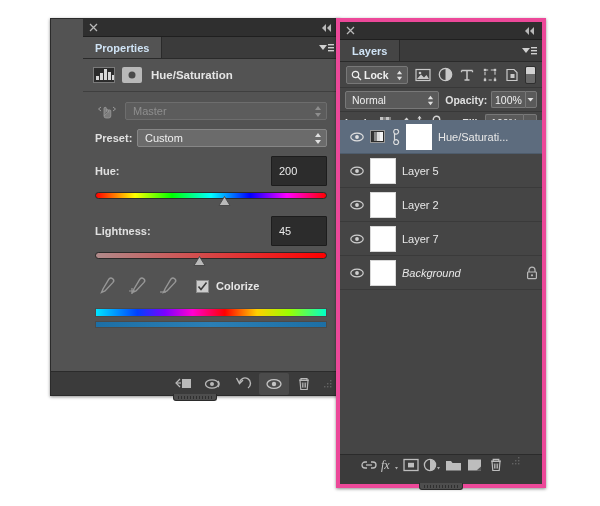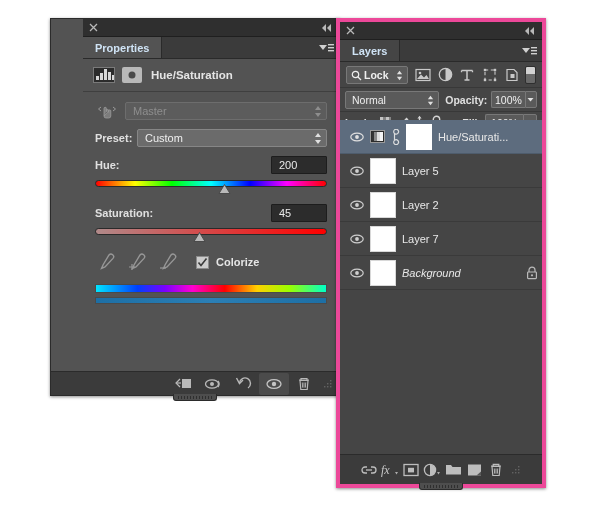--- a/index.html
+++ b/index.html
@@ -84,21 +84,21 @@
   .spin {
     position:absolute; right:4px; top:2px; width:8px; height:13px;
   }
 
   .hand-icon { width:24px; margin-right:6px; display:flex; justify-content:center; }
 
   .slider-block { margin-bottom:2px; }
   .slider-head { display:flex; align-items:center; justify-content:space-between; margin-bottom:4px; }
   .slider-label { font-weight:bold; color:#e0e0e0; font-size:11px; }
   .value-box {
-    width:56px; height:18px; background:#2c2c2c; border:1px solid #1d1d1d;
+    width:56px; height:30px; background:#2c2c2c; border:1px solid #1d1d1d;
     border-radius:1px; color:#e9e9e9; font-size:11px;
     display:flex; align-items:center; padding-left:7px;
   }
   .track-wrap { position:relative; height:16px; margin-bottom:10px; }
   .track {
     position:absolute; left:0; right:0; top:2px; height:7px;
     border-radius:4px; border:1px solid #2a2a2a;
   }
   .track-hue {
     background:linear-gradient(to right,
@@ -255,21 +255,21 @@
   .th-dark {
     width:100%; height:100%;
     background:
       repeating-linear-gradient(to right, #0d0d0d 0 1px, #151515 1px 2px, #090909 2px 4px),
       linear-gradient(to bottom,#1a1a1a,#050505);
   }
 
   .lay-footer {
     position:absolute; left:0; right:0; bottom:0; height:30px;
     background:#3b3b3b; border-top:1px solid #2b2b2b;
-    display:flex; align-items:center; justify-content:space-around; padding:0 18px;
+    display:flex; justify-content:space-around; padding:0 18px;
   }
   .lf-btn { width:20px; height:20px; display:flex; align-items:center; justify-content:center; opacity:.88; }
 
   svg { display:block; }
 </style>
 </head>
 <body>
 
 <div class="panel" id="properties">
 
@@ -360,21 +360,21 @@
         <span class="thumb" style="left:55.6%">
           <svg width="13" height="10" viewBox="0 0 13 10">
             <path d="M6.5 0.5 L12 9.5 L1 9.5 Z" fill="#b9b9b9" stroke="#4a4a4a" stroke-width="1"></path>
           </svg>
         </span>
       </div>
     </div>
 
     <div class="slider-block">
       <div class="slider-head">
-        <span class="slider-label">Saturation:</span>
+        <span class="slider-label">Lightness:</span>
         <span class="value-box">45</span>
       </div>
       <div class="track-wrap">
         <div class="track track-sat"></div>
         <span class="thumb" style="left:45%">
           <svg width="13" height="10" viewBox="0 0 13 10">
             <path d="M6.5 0.5 L12 9.5 L1 9.5 Z" fill="#b9b9b9" stroke="#4a4a4a" stroke-width="1"></path>
           </svg>
         </span>
       </div>

